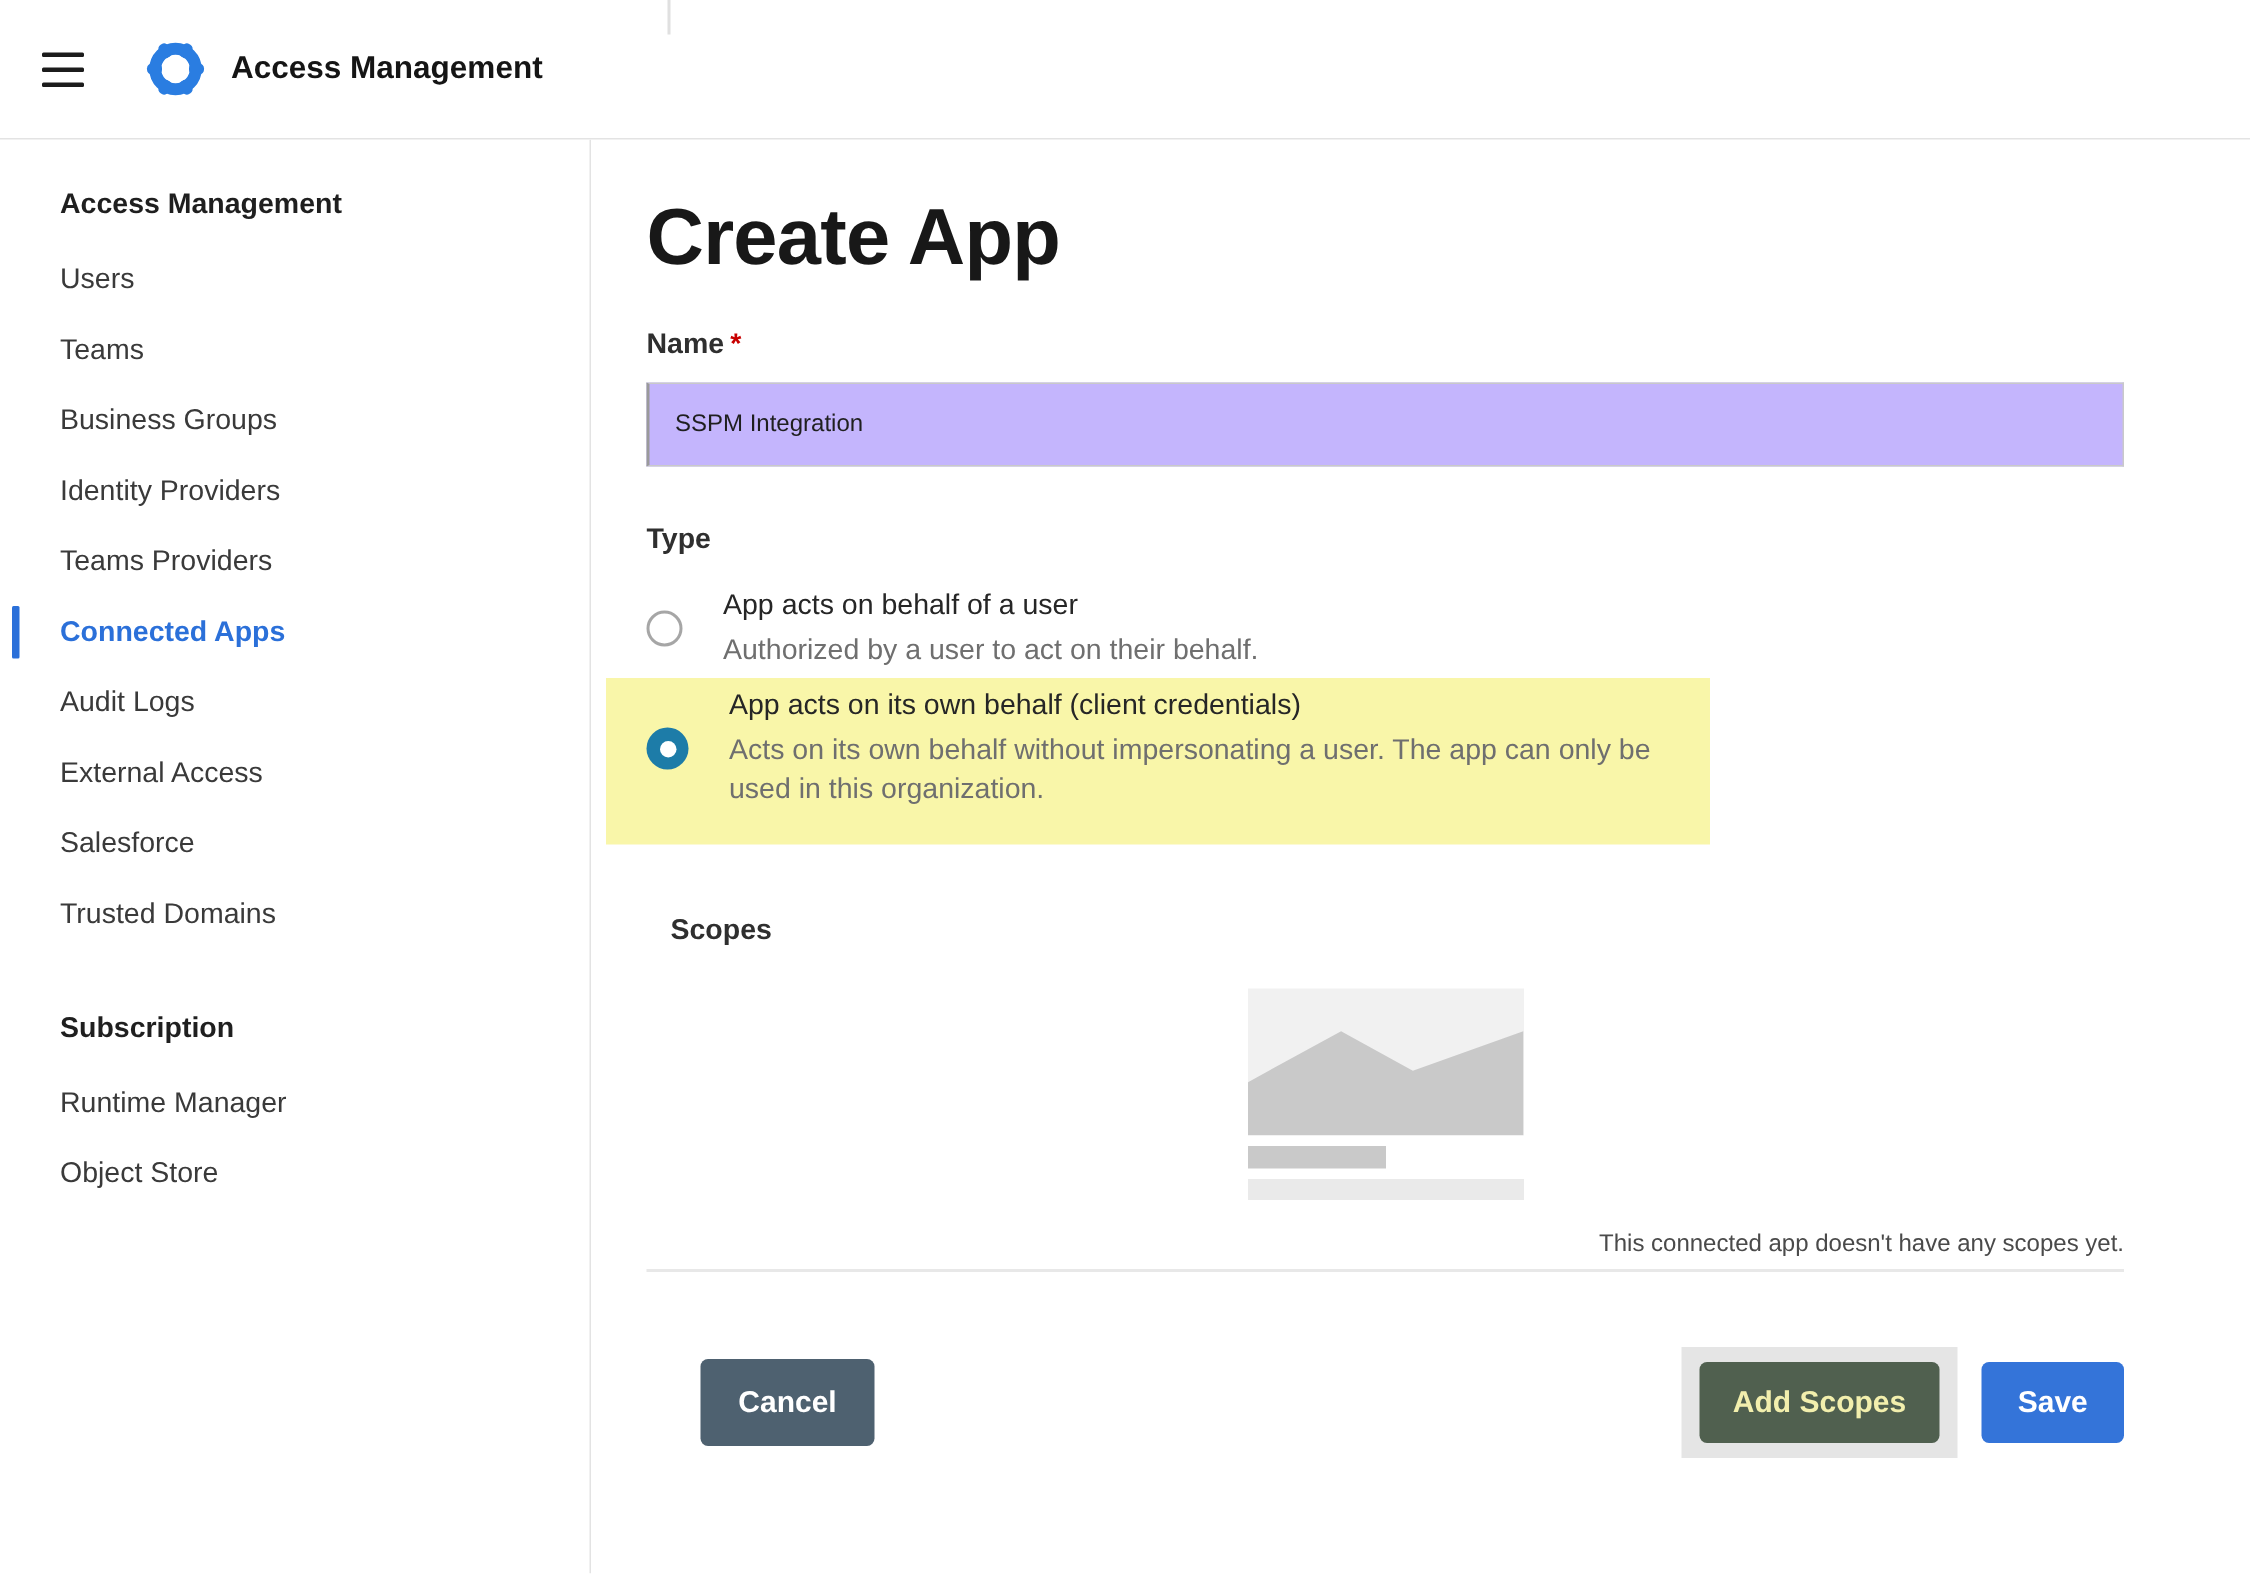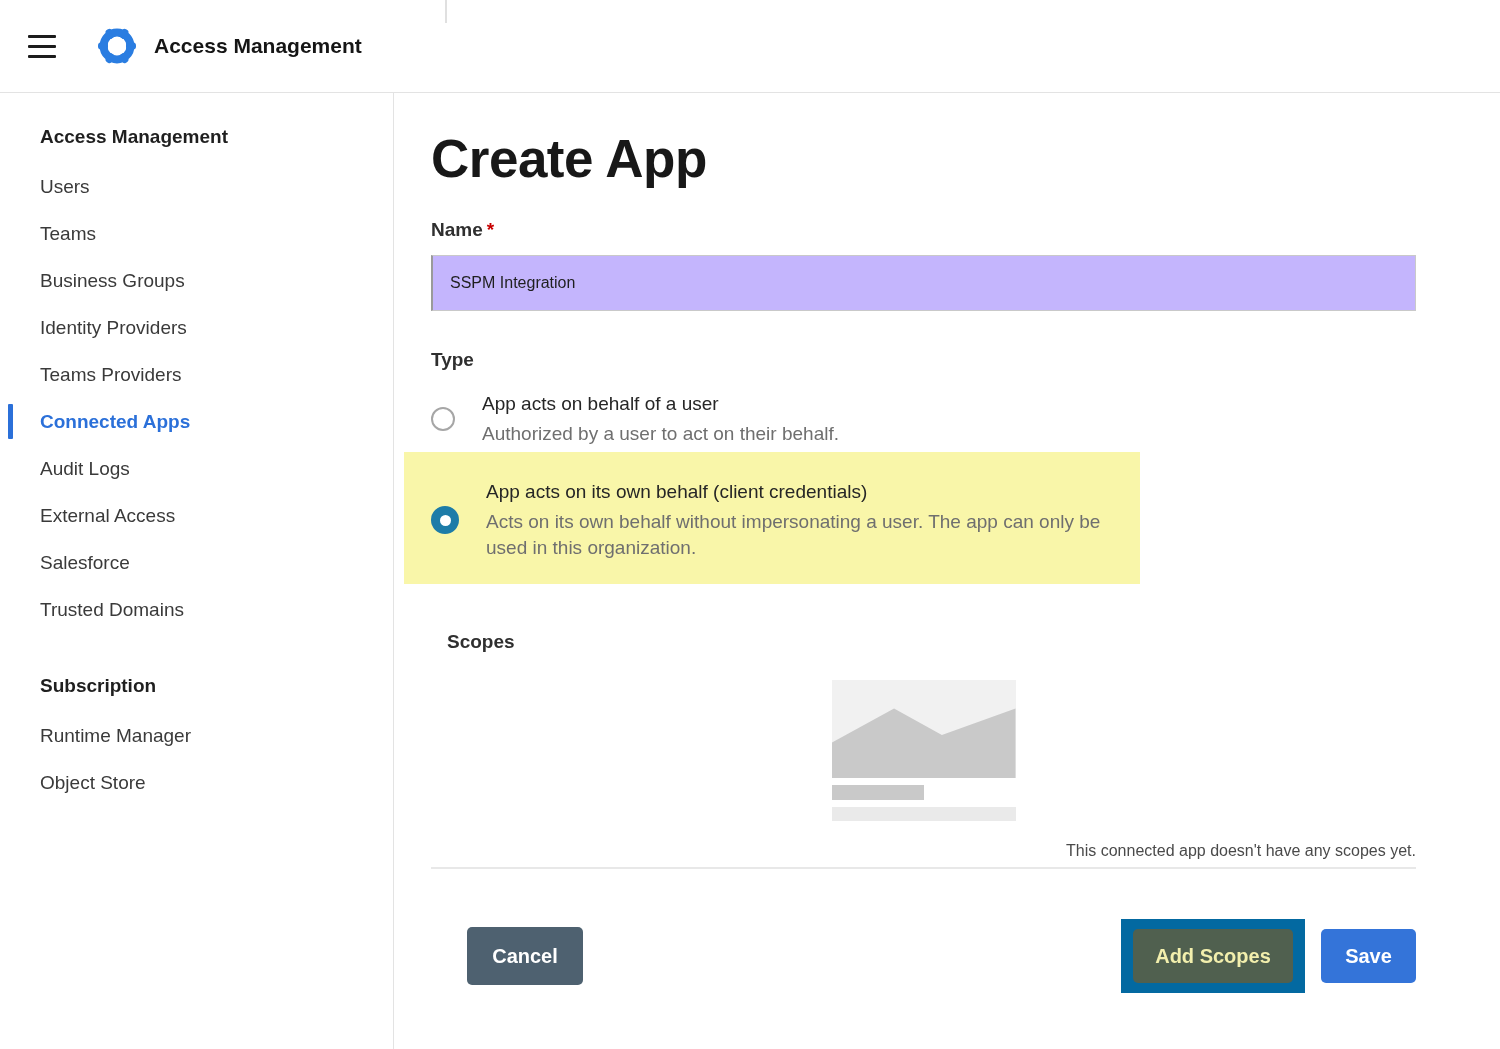--- a/index.html
+++ b/index.html
@@ -40,38 +40,38 @@
   .opt1 { margin-top:20px; }
   .radio-unchecked { width:24px; height:24px; flex:none; border:2px solid #a6a6a6;
     border-radius:50%; background:#fff; }
   .radio-checked { width:28px; height:28px; flex:none; border-radius:50%; background:#1d7ca8;
     display:flex; align-items:center; justify-content:center; }
   .radio-checked i { width:11px; height:11px; border-radius:50%; background:#fff; }
   .opt-title { font-size:19px; color:#262626; line-height:26px; }
   .opt-desc { font-size:19px; color:#6f6f6f; line-height:26px; margin-top:4px; max-width:650px; }
 
   .highlight-option { margin-top:5px; margin-left:-27px; width:736px; background:#f9f6a9;
-    padding:27px 27px 23px 27px; }
+    padding:6px 27px 23px 27px; }
 
   .scopes-label { margin-top:47px; margin-left:16px; font-size:19px; font-weight:700; color:#2f2f2f; }
   .placeholder { width:184px; margin:27px auto 0; }
   .ph-img { width:184px; height:98px; background:#f1f1f1; position:relative; overflow:hidden; }
   .ph-mountain { position:absolute; inset:0; background:#c9c9c9;
     clip-path:polygon(0 100%, 0 64%, 34% 29%, 60% 56%, 100% 29%, 100% 100%); }
   .ph-bar1 { margin-top:7px; width:92px; height:15px; background:#c9c9c9; }
   .ph-bar2 { margin-top:7px; width:184px; height:14px; background:#eaeaea; }
   .empty-msg { margin-top:21px; text-align:right; font-size:16px; color:#4a4a4a; }
   .divider { margin-top:7px; height:2px; background:#e8e8e8; }
 
   .footer { margin-top:50px; display:flex; align-items:center;padding-left:36px; }
   .btn { border:none; border-radius:5px; font-weight:700; font-size:20px; color:#fff;
     font-family:inherit; cursor:pointer; }
   .btn-cancel { width:116px; height:58px; background:#4e6170; }
   .right-group { margin-left:auto; display:flex; align-items:center; gap:16px; }
-  .highlight-wrap { background:#0369a1; padding:10px 12px; }
+  .highlight-wrap { background:#e5e5e5; padding:10px 12px; }
   .btn-add { width:160px; height:54px; background:#50604f; color:#f2efad; }
   .btn-save { width:95px; height:54px; background:#3474d9; }
 </style>
 </head>
 <body>
 
 <div class="header">
   <div class="edge-artifact"></div>
   <div class="hamburger">
     <span></span>

